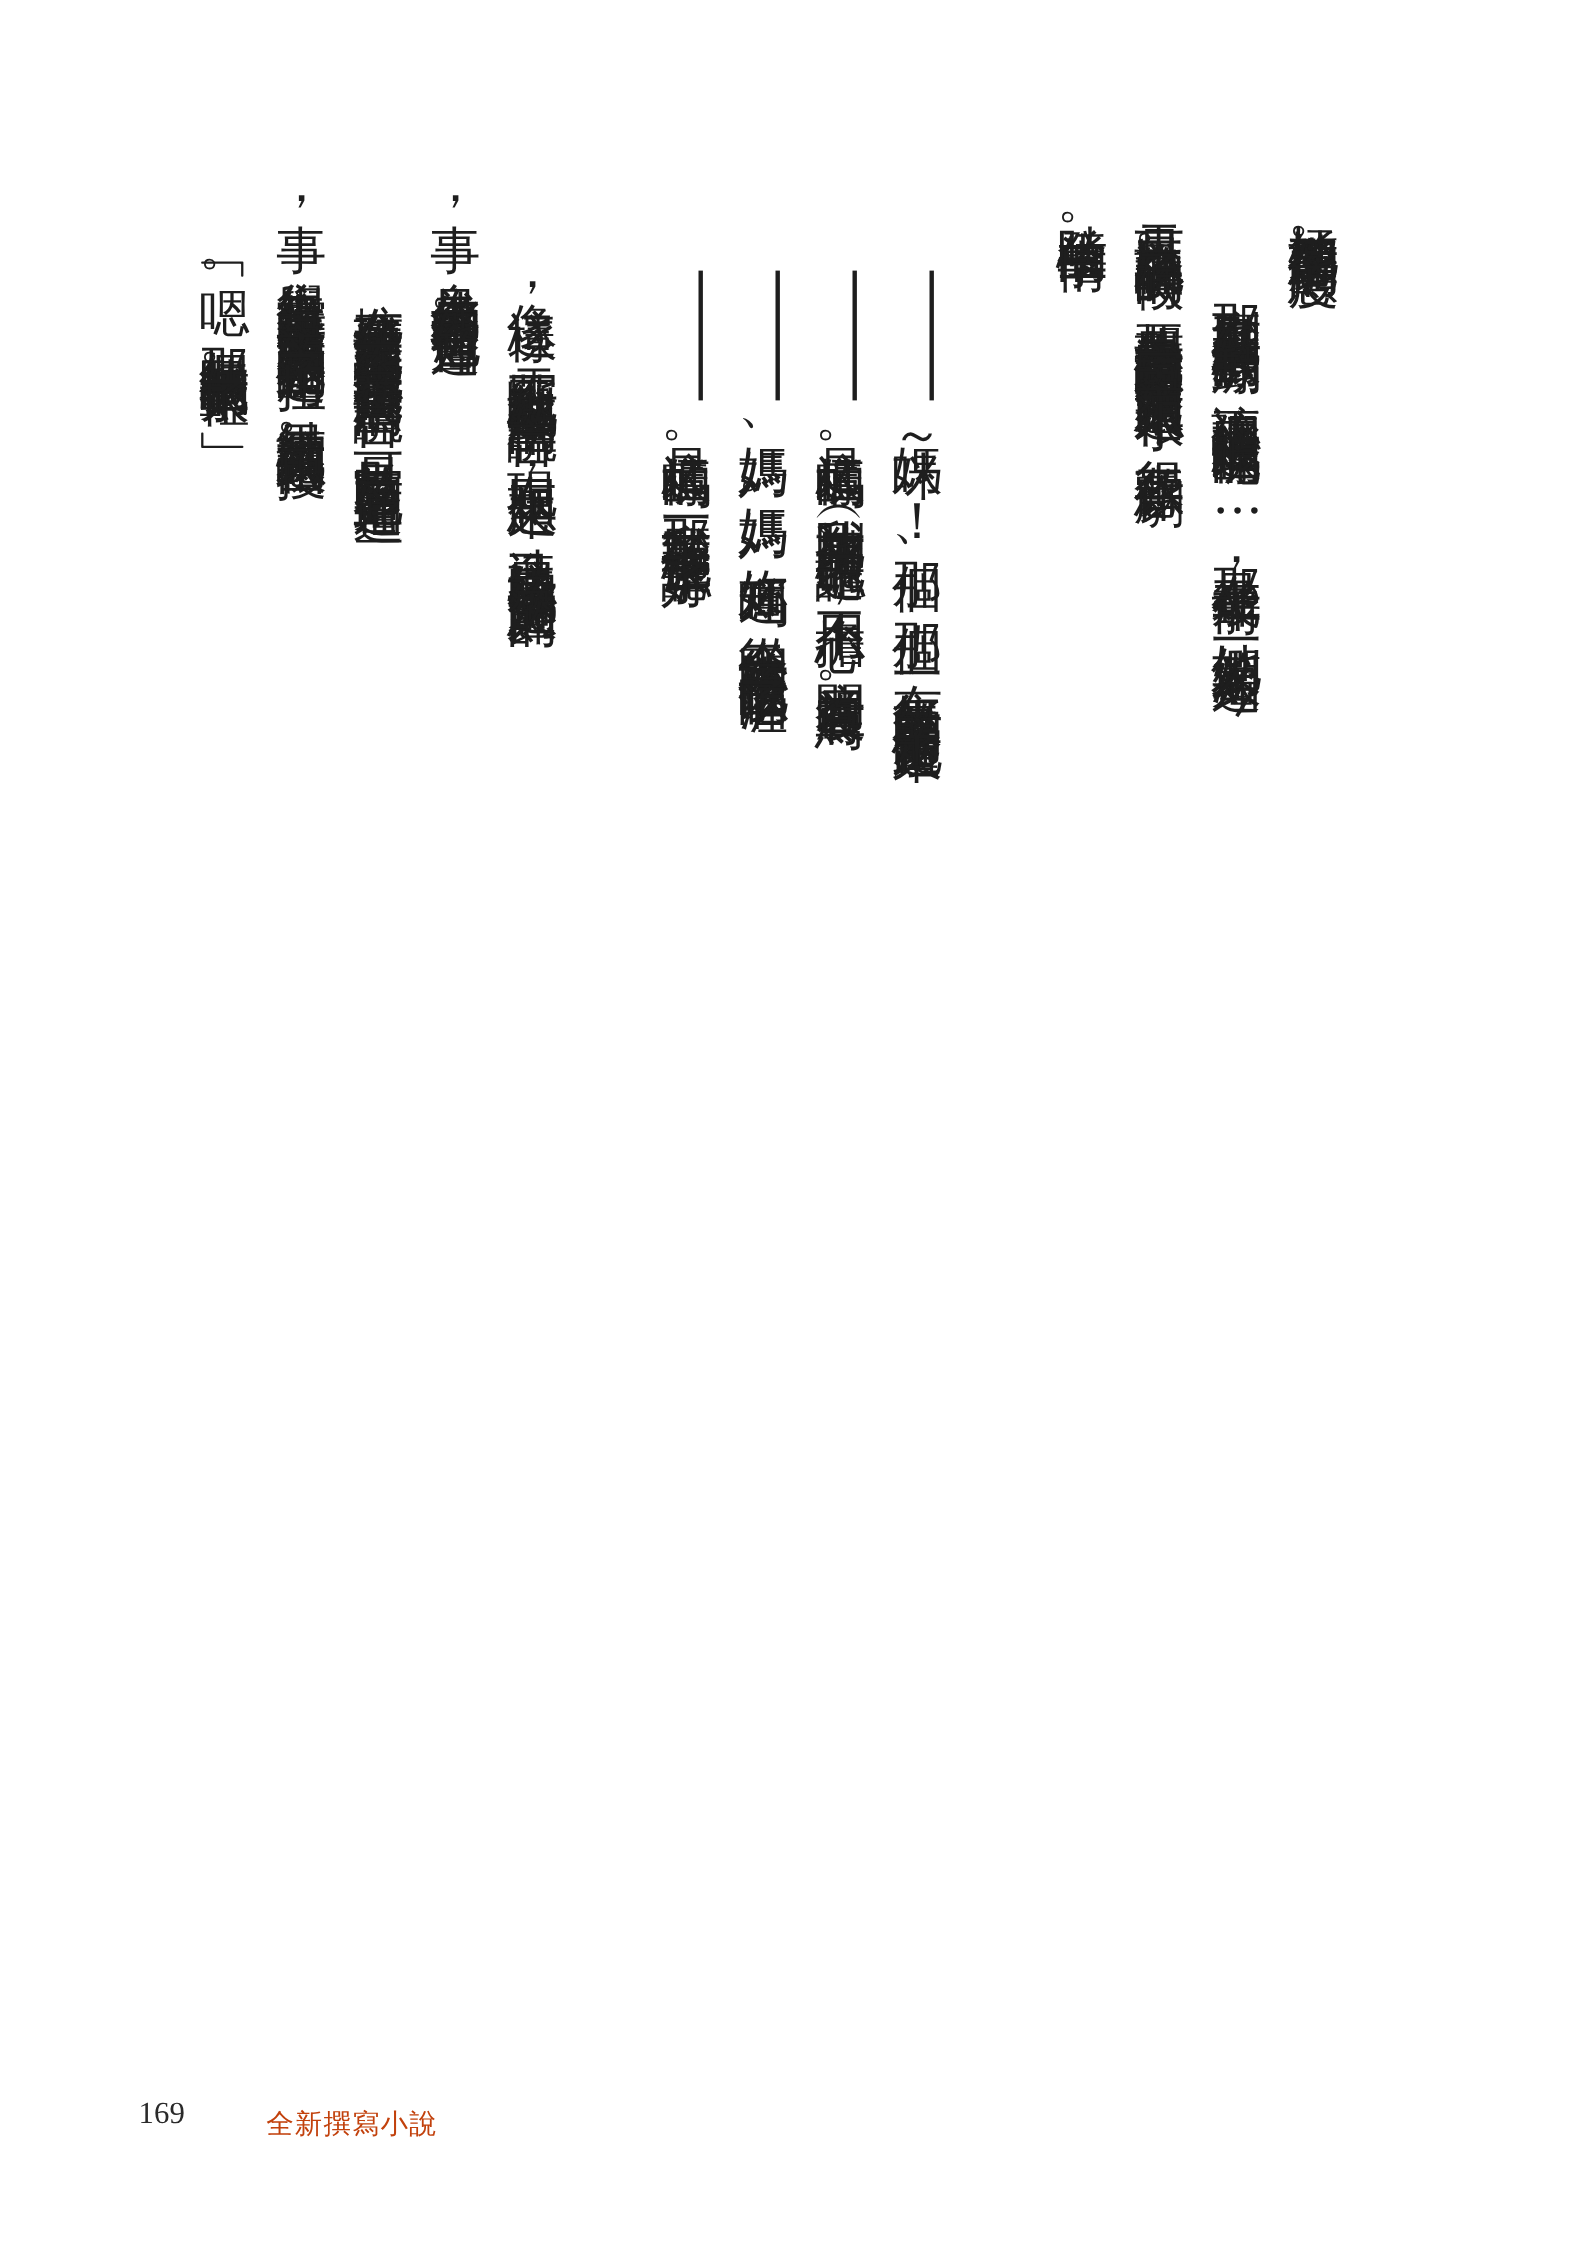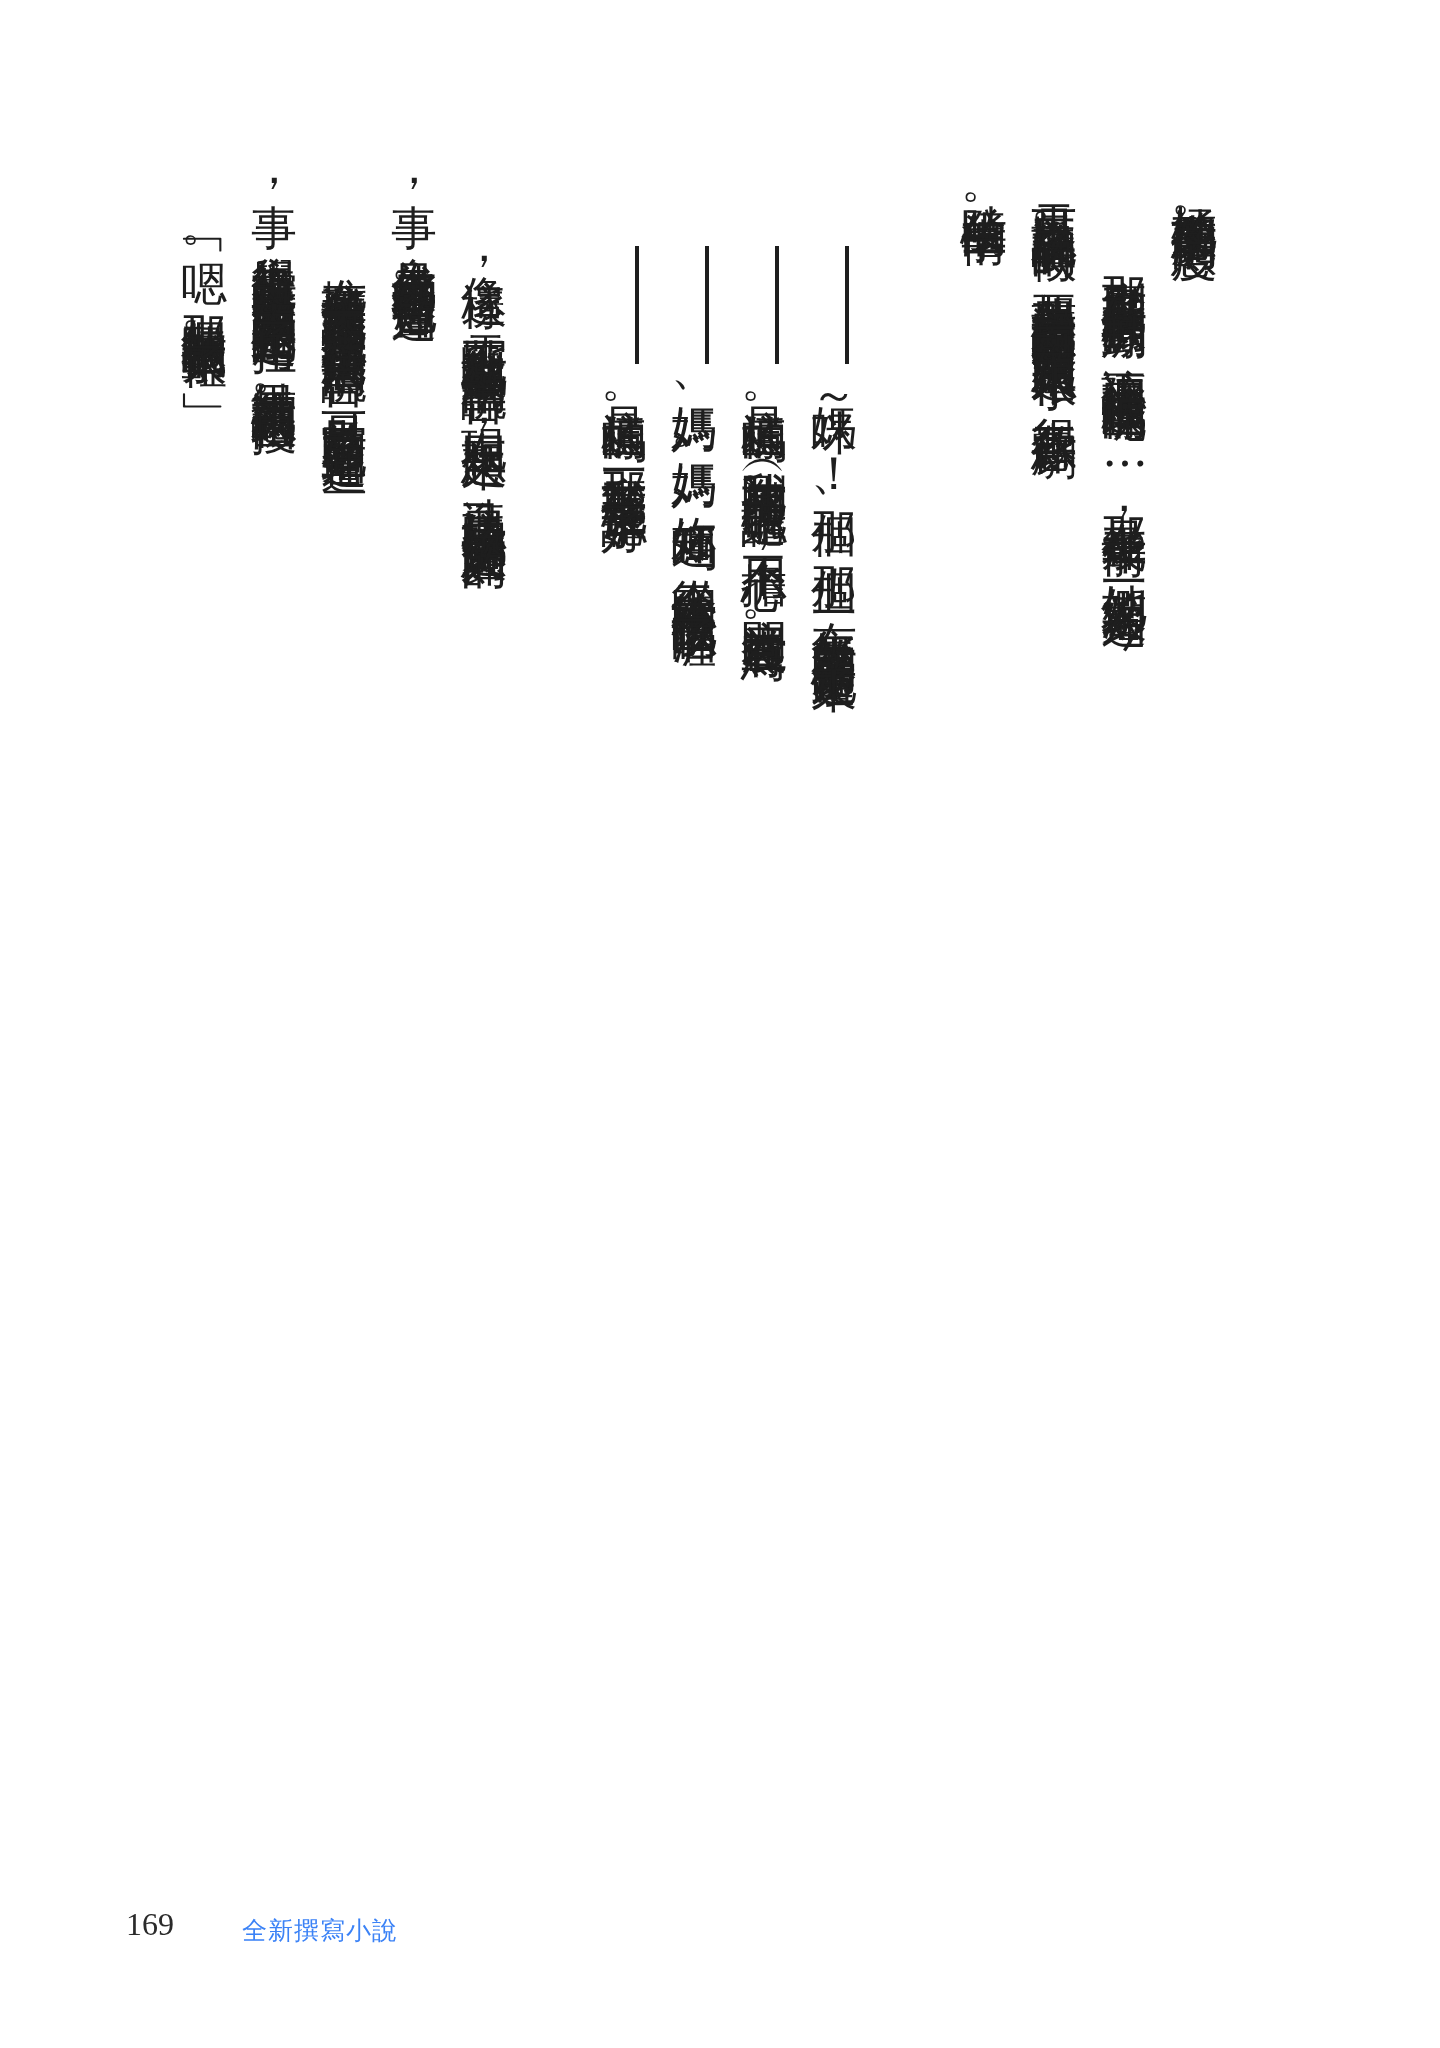--- a/index.html
+++ b/index.html
@@ -37,31 +37,31 @@
       height: 118px;
       background: #1e1e1e;
       margin-bottom: 6px;
       vertical-align: middle;
     }
     .footer-num {
       position: absolute;
       left: 126px;
       top: 1906px;
       font-family: "Liberation Serif", "DejaVu Serif", serif;
-      font-size: 32px;
+      font-size: 28px;
       color: #2a2a2a;
     }
     .footer-title {
       position: absolute;
       left: 242px;
       top: 1914px;
       font-family: "DejaVu Sans", "Liberation Sans", sans-serif;
       font-size: 25px;
       letter-spacing: 1px;
-      color: #3b82f6;
+      color: #c2410c;
     }
   </style>
 </head>
 <body>
 
 <div class="page">
 
   <div class="col" style="left:1160px; top:168px;">
     <span>極地策畫惡作劇的態度。</span>
   </div>

